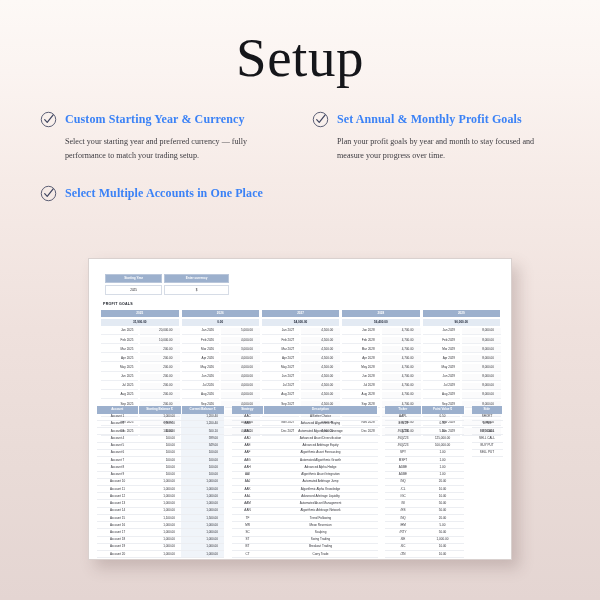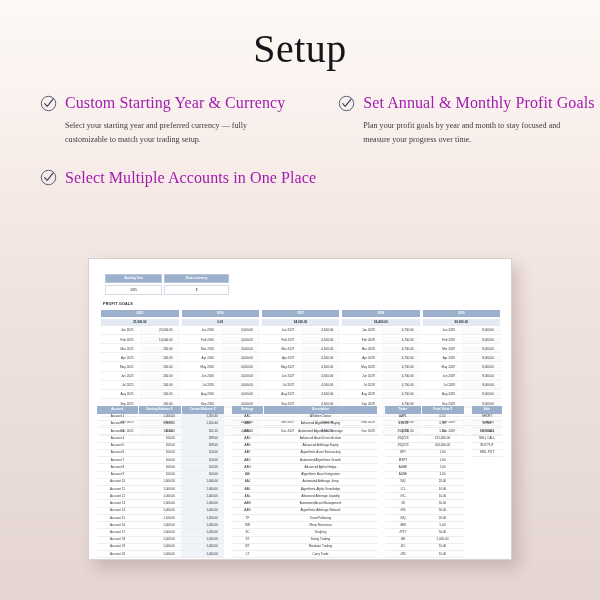--- a/index.html
+++ b/index.html
@@ -18,21 +18,21 @@
         #f6ebe7 30%,
         #efe1dd 55%,
         #e9dbd7 78%,
         #e4d5d2 100%);
     position: relative;
   }
 
   
   .page-title {
     font-family: "Liberation Serif", serif;
-    font-size: 40px;
+    font-size: 55px;
     font-weight: 400;
     color: #15161a;
     text-align: center;
     letter-spacing: 0.5px;
     padding-top: 26px;
     line-height: 1.15;
   }
 
   
   .features {
@@ -53,23 +53,23 @@
 
   .check-icon {
     flex: 0 0 auto;
     width: 17px;
     height: 17px;
     display: block;
   }
 
   .feature-title {
     font-family: "Liberation Serif", serif;
-    font-size: 16px;
-    font-weight: 400;
-    color: #a21caf;
+    font-size: 12px;
+    font-weight: 700;
+    color: #3b82f6;
     letter-spacing: 0.1px;
     white-space: nowrap;
   }
 
   .feature-desc {
     font-family: "Liberation Serif", serif;
     font-size: 8.1px;
     line-height: 1.72;
     color: #3c3b40;
     margin-top: 7px;
@@ -203,21 +203,21 @@
   <div class="feature">
     <div class="feature-head">
       <span class="check-icon">
         <svg viewBox="0 0 24 24" width="17" height="17">
           <circle cx="12" cy="12" r="10.2" fill="none" stroke="#3f4560" stroke-width="1.2"></circle>
           <path d="M6.6 12.2 L10.2 16 L18.6 5.6" fill="none" stroke="#3f4560" stroke-width="1.7" stroke-linecap="round" stroke-linejoin="round"></path>
         </svg>
       </span>
       <span class="feature-title">Custom Starting Year &amp; Currency</span>
     </div>
-    <p class="feature-desc">Select your starting year and preferred currency — fully customizable to match your trading setup.</p>
+    <p class="feature-desc">Select your starting year and preferred currency — fully performance to match your trading setup.</p>
   </div>
 
   <div class="feature">
     <div class="feature-head">
       <span class="check-icon">
         <svg viewBox="0 0 24 24" width="17" height="17">
           <circle cx="12" cy="12" r="10.2" fill="none" stroke="#3f4560" stroke-width="1.2"></circle>
           <path d="M6.6 12.2 L10.2 16 L18.6 5.6" fill="none" stroke="#3f4560" stroke-width="1.7" stroke-linecap="round" stroke-linejoin="round"></path>
         </svg>
       </span>

